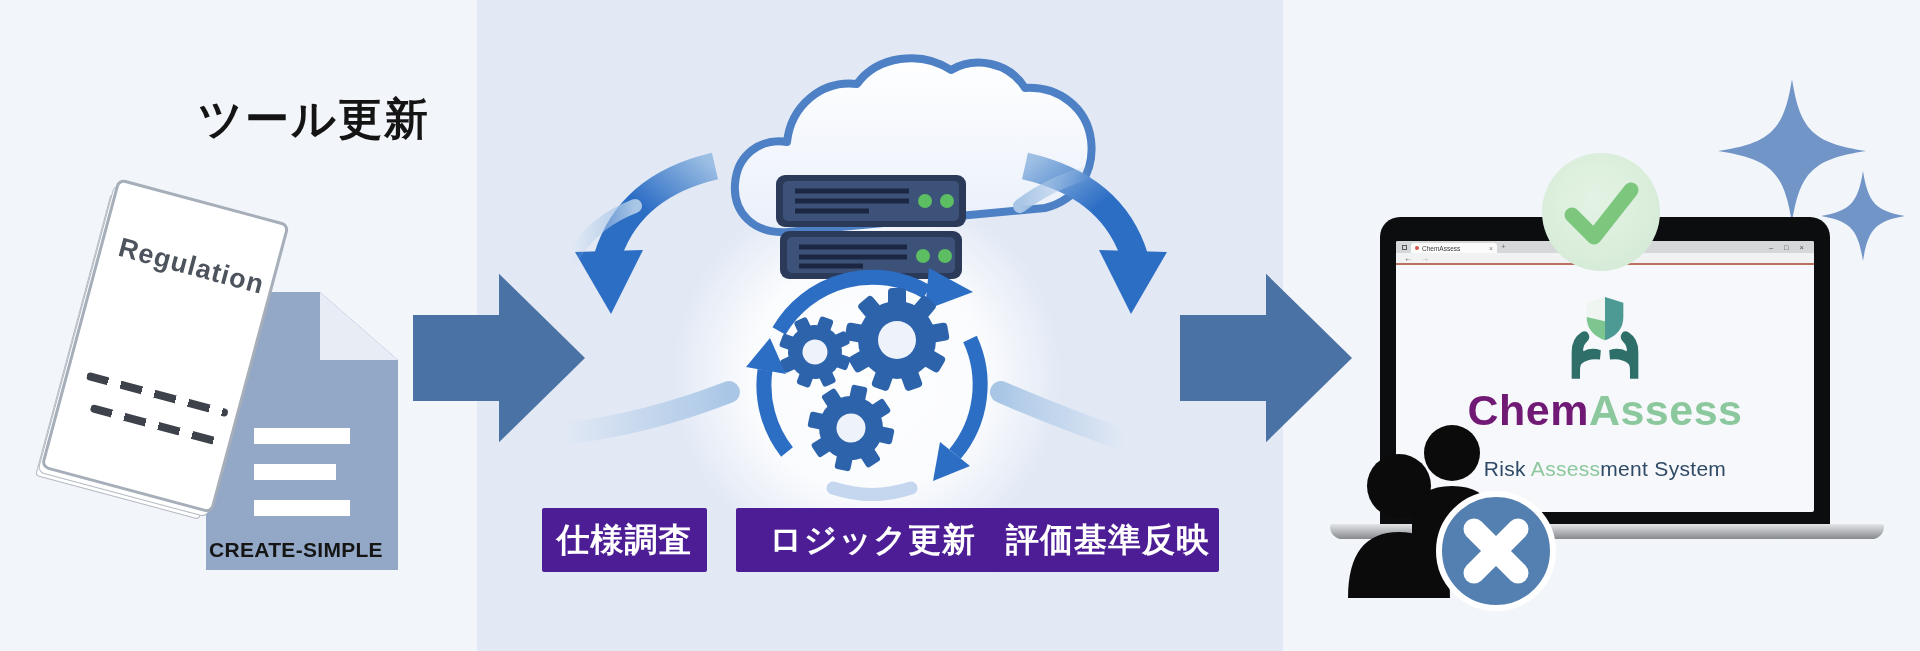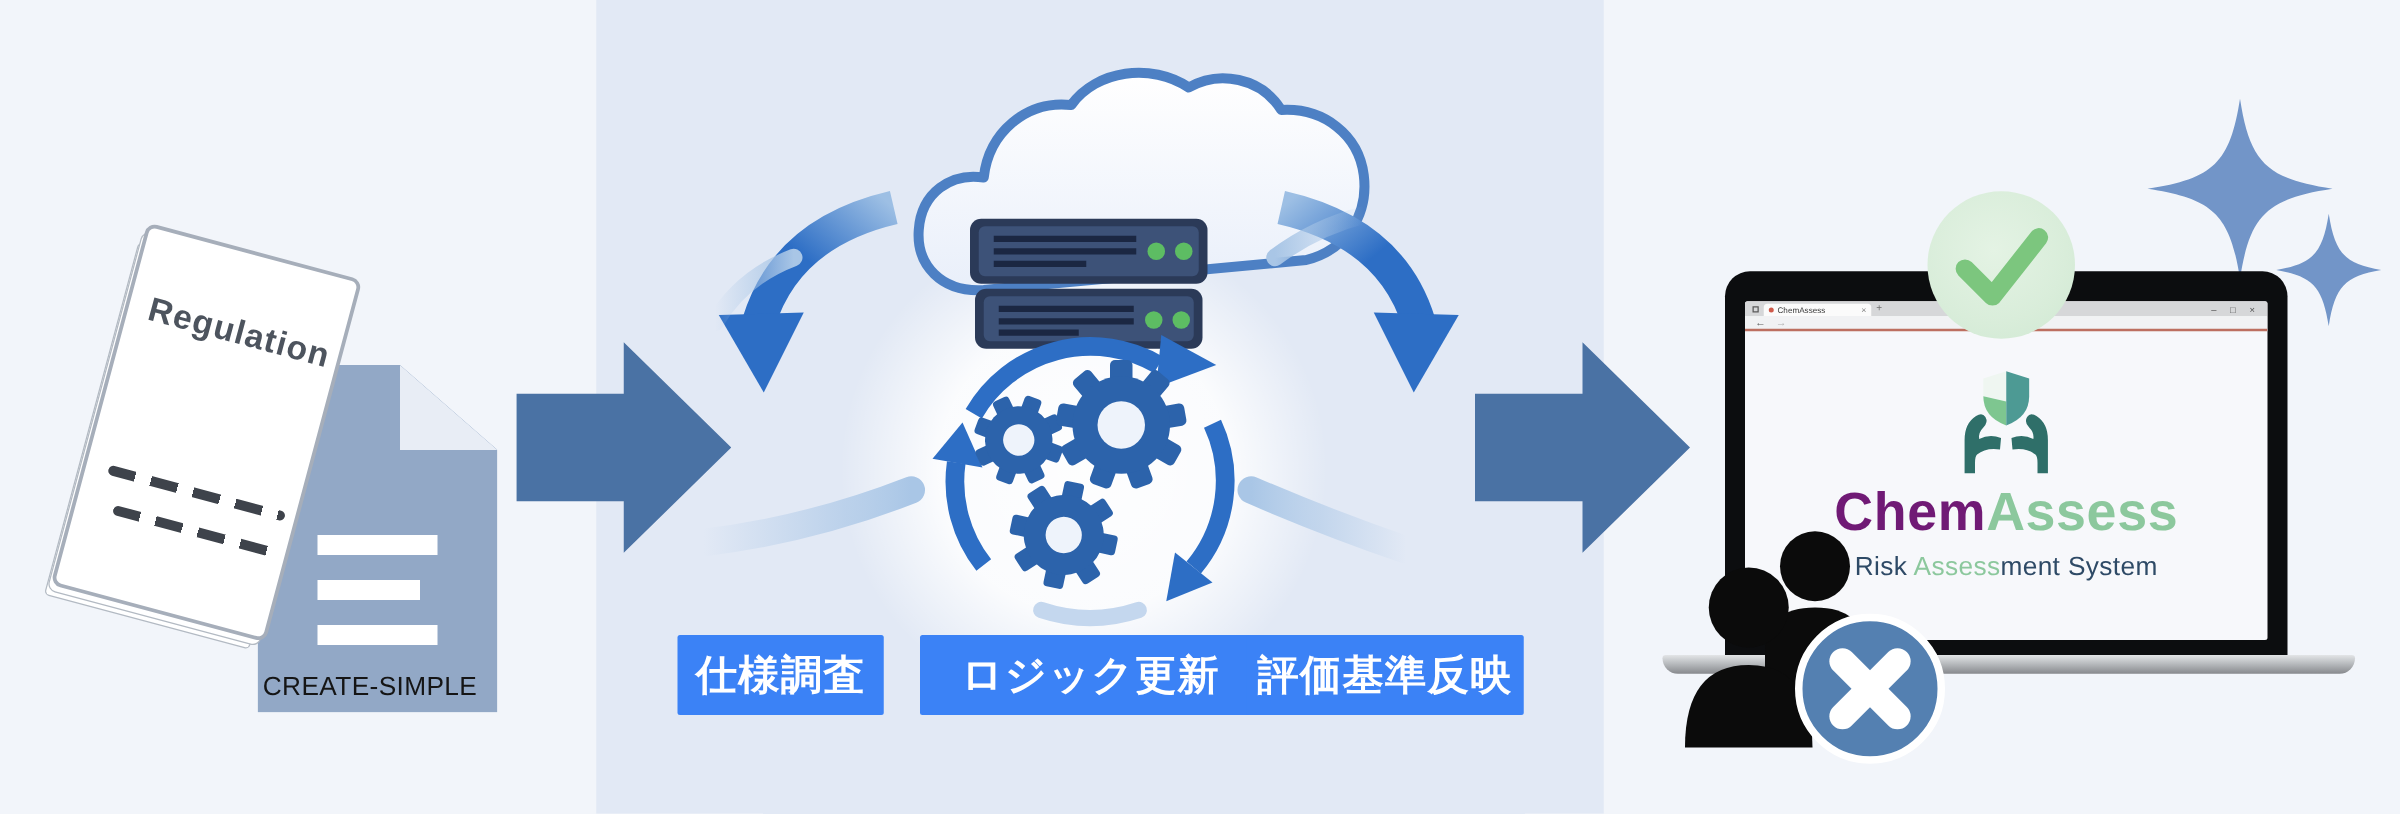--- a/index.html
+++ b/index.html
@@ -20,21 +20,21 @@
   .bluedoc { position:absolute; left:206px; top:292px; width:192px; height:278px;
              background:#92a8c6;
              clip-path:polygon(0 0, calc(100% - 78px) 0, 100% 68px, 100% 100%, 0 100%); }
   .bluedoc .fold { position:absolute; right:0; top:0; width:78px; height:68px;
              background:#e8edf5; clip-path:polygon(0 0, 100% 100%, 0 100%); }
   .bluedoc .bar { position:absolute; left:48px; height:16px; background:#ffffff; }
   .bluedoc .bar.b1 { top:136px; width:96px; }
   .bluedoc .bar.b2 { top:172px; width:82px; }
   .bluedoc .bar.b3 { top:208px; width:96px; }
   .bluedoc .doc-label { position:absolute; left:0; right:12px; top:246px; text-align:center;
-             font-size:21px; font-weight:400; color:#151515; letter-spacing:0.3px; }
+             font-size:21px; font-weight:700; color:#151515; letter-spacing:0.3px; }
 
   .booklet { position:absolute; left:118px; top:178px; width:178px; height:300px;
              background:#ffffff; border:3px solid #a6aeba; border-radius:8px;
              transform:rotate(15deg); transform-origin:0 0;
              box-shadow:-3px 6px 0 -2px #ffffff, -3px 6px 0 -1px #b3bac3,
                         -7px 13px 0 -5px #ffffff, -7px 13px 0 -4px #b3bac3; }
   .booklet .reg-title { position:absolute; left:16px; top:48px; font-size:27px; font-weight:700;
              color:#4d545e; letter-spacing:1px; }
   .dashrow { position:absolute; height:8px; border-radius:4px;
              background:repeating-linear-gradient(90deg,#3e434b 0 22px,transparent 22px 35px); }
@@ -43,21 +43,21 @@
 
   
   .flow-arrow { position:absolute; top:272px; width:172px; height:172px; background:#4a72a4;
              clip-path:polygon(0 25%, 50% 25%, 50% 1%, 100% 50%, 50% 99%, 50% 75%, 0 75%); }
   .flow-arrow.a1 { left:413px; }
   .flow-arrow.a2 { left:1180px; }
 
   
   .mid-illustration { position:absolute; left:477px; top:0; width:806px; height:520px; }
 
-  .step-label { position:absolute; top:508px; height:64px; background:#3b82f6; color:#ffffff;
+  .step-label { position:absolute; top:508px; height:64px; background:#4c1d95; color:#ffffff;
              font-size:33px; font-weight:700; display:flex; align-items:center;
              justify-content:center; letter-spacing:1px; border-radius:2px; }
   .step-label.s1 { left:542px; width:165px; }
   .step-label.s2 { left:736px; width:273px; }
   .step-label.s3 { left:997px; width:222px; }
 
   
   .sparkle { position:absolute; }
   .sparkle.big { left:1716px; top:78px; width:152px; height:146px; }
   .sparkle.small { left:1820px; top:170px; width:86px; height:92px; }
@@ -79,21 +79,21 @@
              align-items:center; padding-right:4px; }
   .toolbar { height:12px; background:#f1f2f4; border-bottom:2px solid #bd6f60;
              display:flex; align-items:center; gap:8px; padding:0 8px; flex:none; }
   .toolbar .nav-back { font-size:8.5px; color:#5a5a5a; line-height:1; }
   .toolbar .nav-fwd { font-size:8.5px; color:#b0b0b0; line-height:1; }
   .screen-content { flex:1; display:flex; flex-direction:column; align-items:center; }
   .logo-mark { margin-top:28px; width:100px; height:88px; }
   .logo-title { margin-top:8px; font-size:43px; font-weight:600; letter-spacing:0.5px; line-height:1; }
   .logo-title .t-chem { color:#701a75; }
   .logo-title .t-assess { color:#8cc89d; }
-  .logo-sub { margin-top:10px; font-size:21px; font-weight:500; color:#2e4a66; letter-spacing:0.3px; }
+  .logo-sub { margin-top:25px; font-size:21px; font-weight:500; color:#2e4a66; letter-spacing:0.3px; }
   .logo-sub .s-assess { color:#8cc89d; }
 
   .laptop-base { position:absolute; left:1330px; top:524px; width:554px; height:15px;
              background:linear-gradient(#e3e5e7 0%, #b9bcbf 45%, #87898d 100%);
              border-radius:3px 3px 14px 14px; }
 
   .check-badge { position:absolute; left:1542px; top:153px; width:118px; height:118px;
              border-radius:50%;
              background:radial-gradient(circle at 45% 40%, #e4f3e4 0%, #d9edda 60%, #cfe8d2 100%); }
   .check-badge svg { position:absolute; inset:0; }
@@ -103,20 +103,21 @@
   .x-badge { position:absolute; left:1432px; top:487px; width:128px; height:128px; }
 </style>
 </head>
 <body>
 
 <div class="stage">
 
   <div class="mid-band"></div>
 
   <div class="heading">
+    <div>ツール更新</div>
   </div>
 
   <div class="bluedoc">
     <div class="fold"></div>
     <div class="bar b1"></div>
     <div class="bar b2"></div>
     <div class="bar b3"></div>
     <div class="doc-label">CREATE-SIMPLE</div>
   </div>
 

